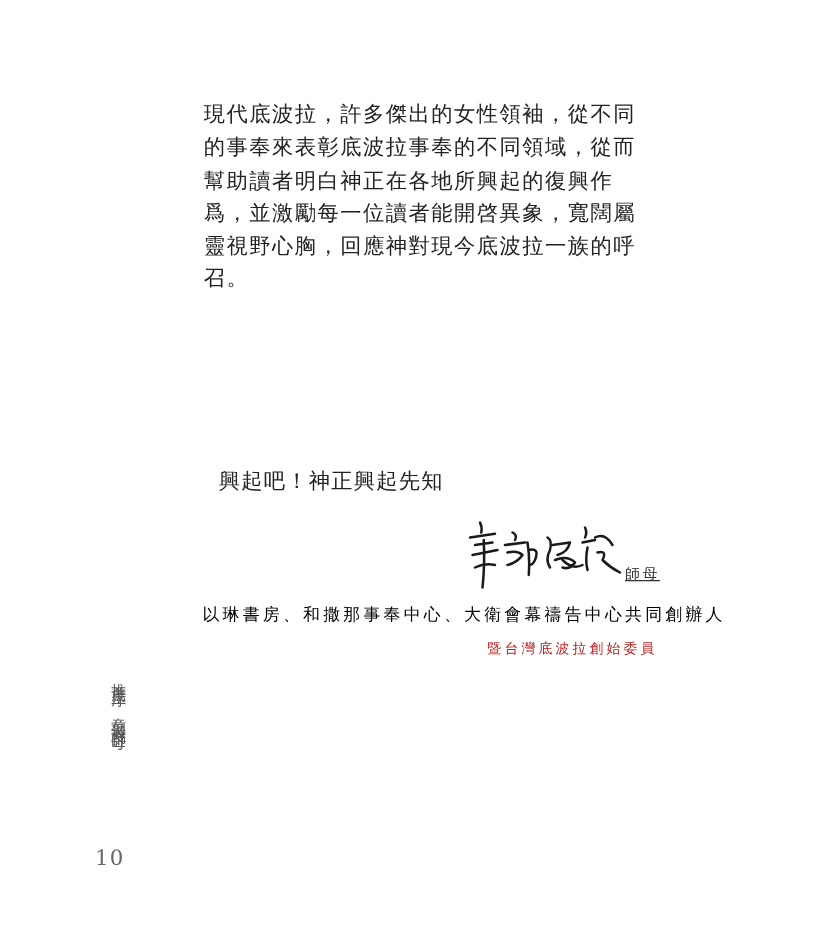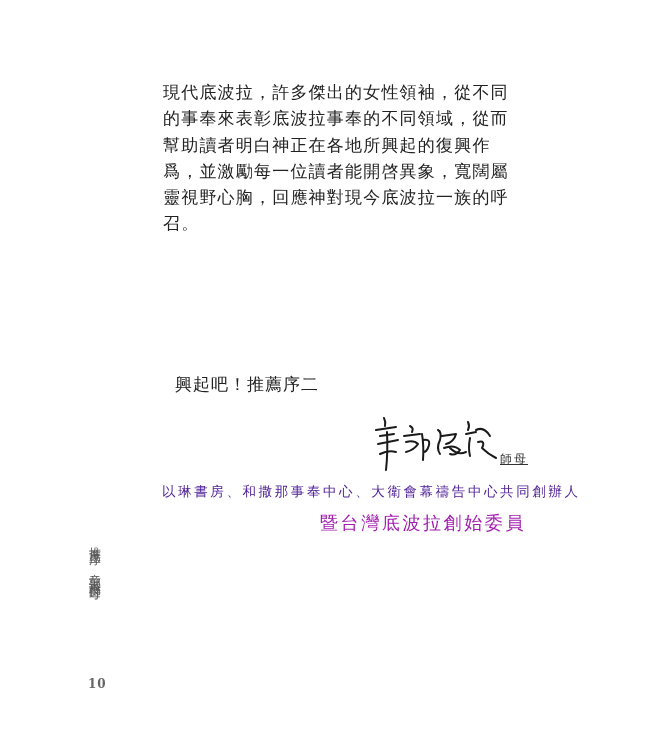--- a/index.html
+++ b/index.html
@@ -5,34 +5,34 @@
     html, body { margin: 0; padding: 0; background: #ffffff; }
     body { width: 650px; height: 750px; position: relative; overflow: hidden;
            font-family: "DejaVu Serif", "Liberation Serif", serif; color: #222; }
     .body-text { position: absolute; left: 147px; top: 63px; width: 380px;
                  font-size: 17px; line-height: 26.3px; letter-spacing: 1.2px; }
     .para { margin: 16px; white-space: pre-line; }
     .indent { text-indent: 2em; }
     .closing { position: absolute; left: 175px; top: 373px; font-size: 17px; letter-spacing: 1px; }
     .signature { position: absolute; left: 370px; top: 412px; width: 130px; height: 62px; }
     .title-suffix { position: absolute; left: 500px; top: 451px; font-size: 12px; letter-spacing: 2px; color: #333; text-decoration: underline; }
-    .affil1 { position: absolute; left: 162px; top: 483px; font-size: 13.5px; letter-spacing: 2.6px; color: #4c1d95; }
-    .affil2 { position: absolute; right: 124px; top: 511px; font-size: 18px; letter-spacing: 2.6px; color: #a21caf; }
+    .affil1 { position: absolute; left: 162px; top: 483px; font-size: 13.5px; letter-spacing: 2.6px; color: #000000; }
+    .affil2 { position: absolute; right: 124px; top: 511px; font-size: 11px; letter-spacing: 2.6px; color: #b91c1c; }
     .running-head { position: absolute; left: 89px; top: 537px; font-size: 12px; color: #555;
                     writing-mode: vertical-rl; letter-spacing: 3px; line-height: 12px; }
-    .page-number { position: absolute; left: 88px; top: 677px; font-size: 12px; color: #666; letter-spacing: 1px; font-weight: bold; }
+    .page-number { position: absolute; left: 76px; top: 677px; font-size: 17px; color: #666; letter-spacing: 1px; }
   </style>
 </head>
 <body>
 
 <div class="body-text">
   <p class="para">現代底波拉，許多傑出的女性領袖，從不同的事奉來表彰底波拉事奉的不同領域，從而幫助讀者明白神正在各地所興起的復興作爲，並激勵每一位讀者能開啓異象，寬闊屬靈視野心胸，回應神對現今底波拉一族的呼召。</p>
 </div>
 
-<div class="closing">興起吧！推薦序二</div>
+<div class="closing">興起吧！神正興起先知</div>
 
 <svg class="signature" viewBox="0 0 130 62">
   <g fill="none" stroke="#1a1a1a" stroke-width="2" stroke-linecap="round" stroke-linejoin="round">
     <path d="M14 6 Q16 10 15 14 M6 18 L26 15 M10 24 L24 22 M8 32 L28 28 M17 20 Q18 40 16 58 M10 42 Q18 38 26 40"></path>
     <path d="M40 14 Q44 16 42 20 M34 24 L50 22 M36 30 Q44 28 48 32 Q44 38 36 40 M52 22 Q54 34 53 48 M53 28 Q62 26 58 36 Q56 40 54 40"></path>
     <path d="M68 18 Q72 20 70 28 Q66 36 70 42 M72 24 L86 22 Q84 30 76 32 M74 36 Q84 32 90 38 Q86 44 80 42 M80 36 Q88 44 96 40"></path>
     <path d="M98 10 Q100 14 98 18 M96 22 L106 20 M100 26 Q98 36 100 44 M106 18 Q114 14 120 24 M108 30 Q116 28 112 36 Q118 42 126 46"></path>
   </g>
 </svg>
 <div class="title-suffix">師母</div>

